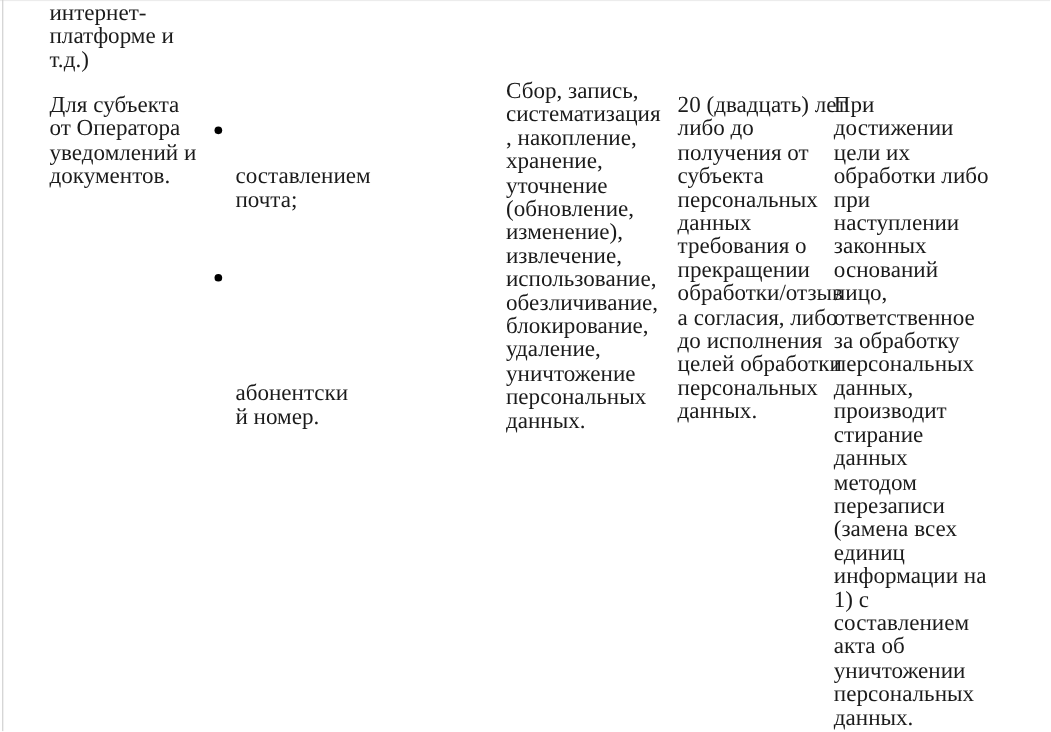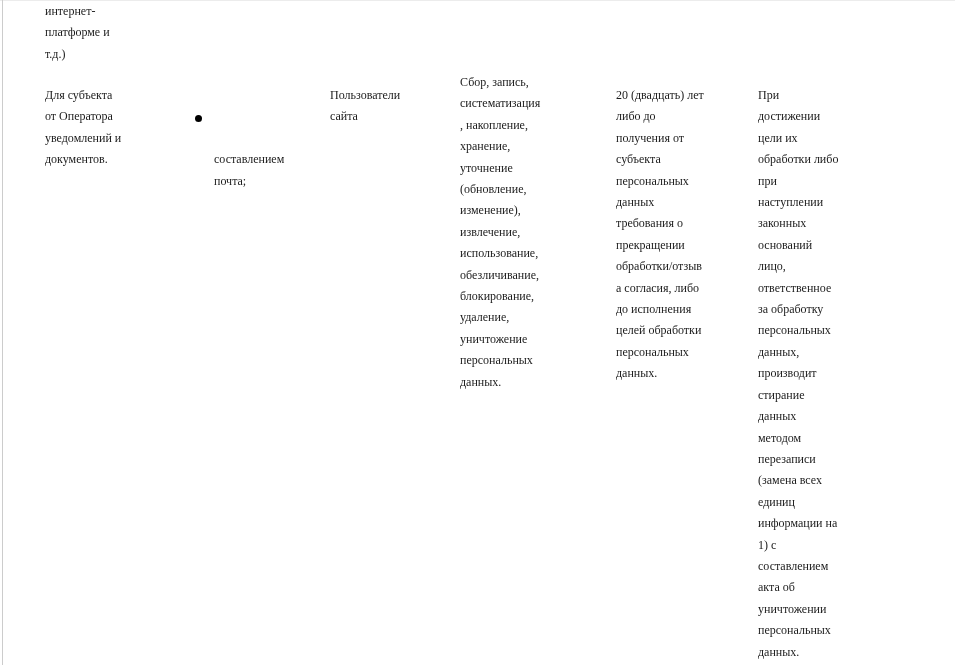--- a/index.html
+++ b/index.html
@@ -7,21 +7,21 @@
     padding: 0;
     background: #ffffff;
   }
   .page {
     position: relative;
     width: 955px;
     height: 665px;
     background: #ffffff;
     overflow: hidden;
     font-family: "Liberation Serif", "DejaVu Serif", serif;
-    font-size: 12px;
+    font-size: 21px;
     line-height: 21.4px;
     color: #1b1b1b;
   }
   .edge-top {
     position: absolute;
     left: 0; top: 0;
     width: 955px; height: 1px;
     background: #ececec;
   }
   .edge-left {
@@ -75,24 +75,30 @@
 от Оператора
 уведомлений и
 документов.</div>
 
   <div class="cell c2">
     <div class="list-item">
       <span class="bullet"></span>
       <span class="list-item-text">составлением
 почта;</span>
     </div>
+    <div class="list-item">
+      <span class="bullet"></span>
+      <span class="list-item-text">
+
+
+абонентски
+й номер.</span>
+    </div>
   </div>
 
-  <div class="cell c3">Пользователи
-сайта</div>
 
   <div class="cell c4">Сбор, запись,
 систематизация
 , накопление,
 хранение,
 уточнение
 (обновление,
 изменение),
 извлечение,
 использование,

